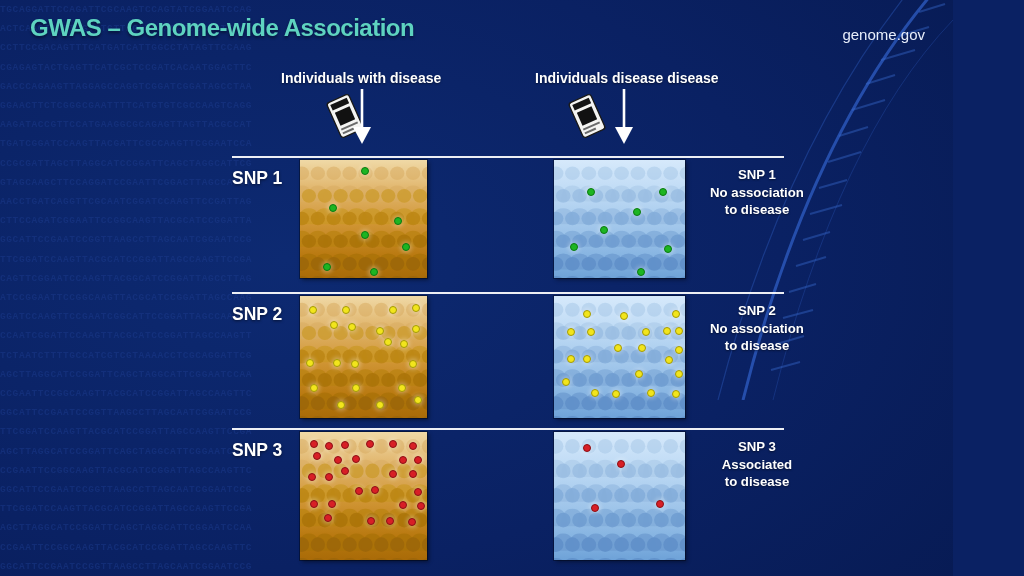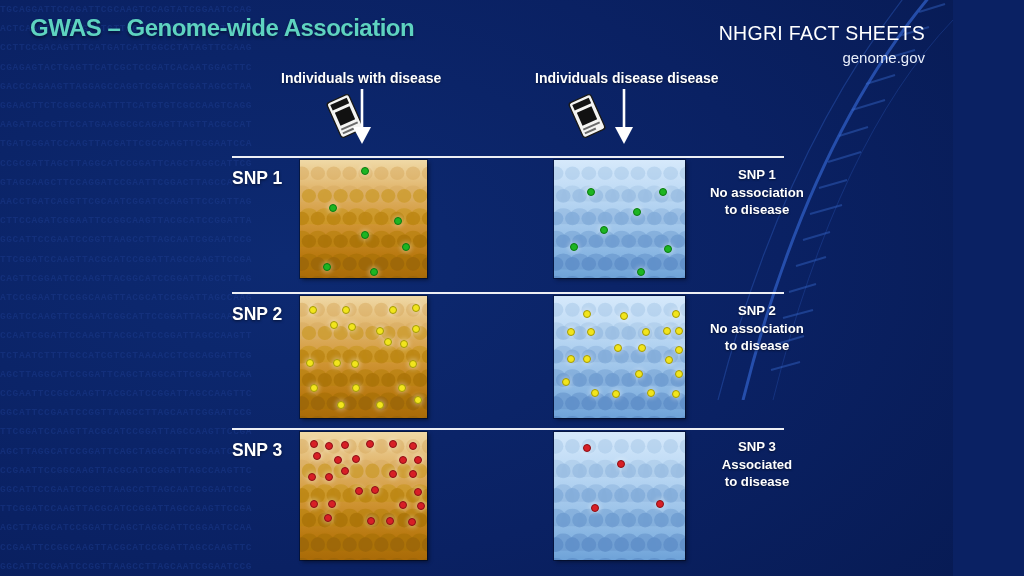--- a/index.html
+++ b/index.html
@@ -115,21 +115,20 @@
         <line x1="160" y1="318" x2="190" y2="310"></line>
         <line x1="154" y1="344" x2="181" y2="336"></line>
         <line x1="148" y1="370" x2="177" y2="362"></line>
       </g>
     </svg>
   </div>
 
   <div class="title">GWAS – Genome-wide Association</div>
 
   <div class="brand">
-    <div class="b1">NHGRI FACT SHEETS</div>
     <div class="b2">genome.gov</div>
   </div>
 
   <div class="colhead" style="left:281px;top:70px;">Individuals with disease</div>
   <div class="colhead" style="left:535px;top:70px;">Individuals disease disease</div>
 
   <div class="chip" style="left:332px;top:96px;">
     <svg width="26" height="40" viewBox="0 0 26 40" xmlns="http://www.w3.org/2000/svg">
       <rect x="1" y="1" width="24" height="38" rx="3" fill="#f4f4f2" stroke="#1a1a1a" stroke-width="1.4"></rect>
       <rect x="4" y="4" width="18" height="6" fill="#141414"></rect>

